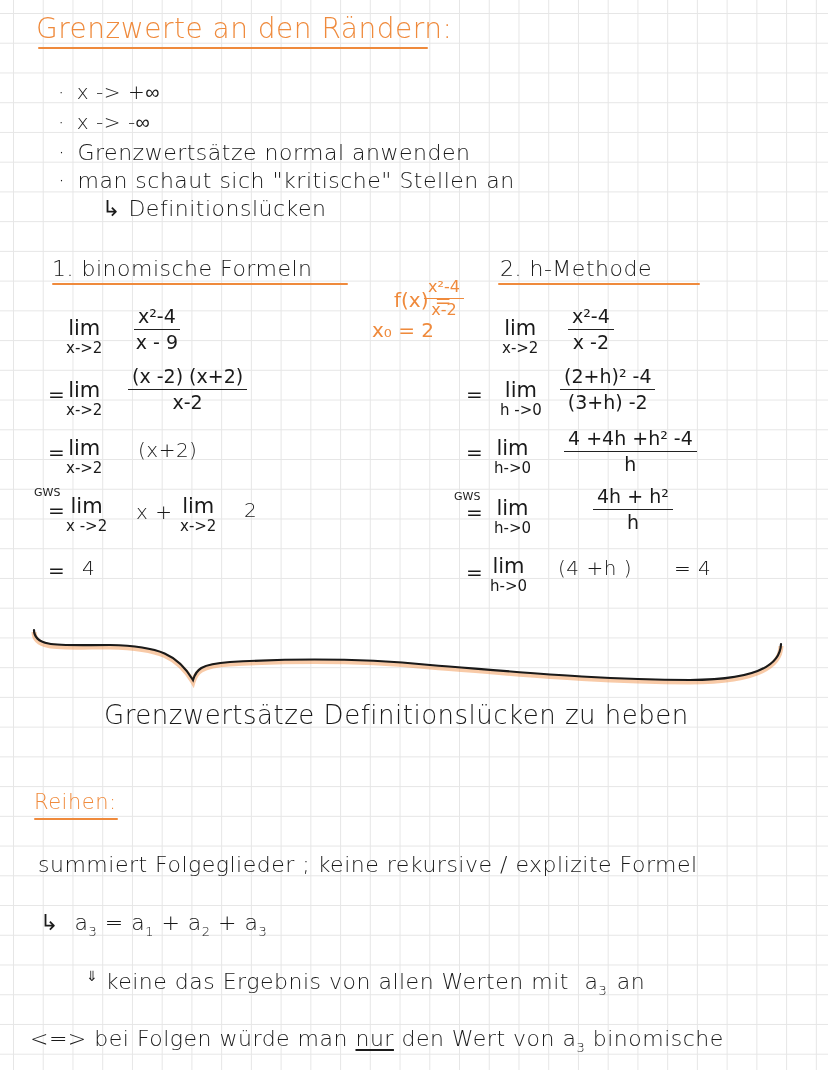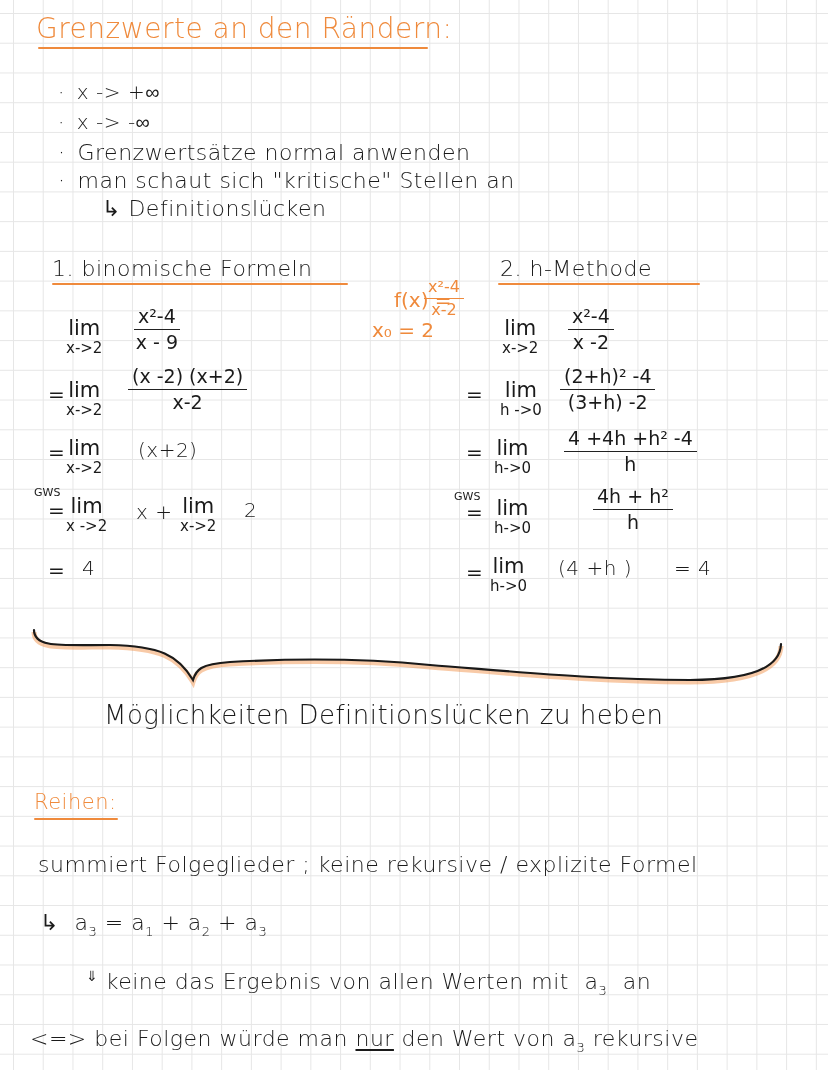--- a/index.html
+++ b/index.html
@@ -147,21 +147,21 @@
     <span class="sub">h-&gt;0</span>
 </div>
 <div class="abs hw t20" style="left:558px; top:556px;">(4 +h )</div>
 <div class="abs hw t20" style="left:674px; top:556px;">=  4</div>
 
 <svg class="abs" style="left:0; top:610px;" width="828" height="80" viewBox="0 0 828 80">
   <path d="M34 20 C 34 38, 60 35, 110 35 C 160 36, 178 45, 193 70 C 196 60, 200 54, 230 52 C 300 48, 360 48, 430 55 C 520 62, 600 70, 690 70 C 740 70, 780 62, 781 34" fill="none" stroke="#ef8a3c" stroke-width="5" stroke-opacity="0.45" transform="translate(0,2)"></path>
   <path d="M34 20 C 34 38, 60 35, 110 35 C 160 36, 178 45, 193 70 C 196 60, 200 54, 230 52 C 300 48, 360 48, 430 55 C 520 62, 600 70, 690 70 C 740 70, 780 62, 781 34" fill="none" stroke="#1a1a1a" stroke-width="2.2" stroke-linecap="round"></path>
 </svg>
 
-<div class="abs hw" style="left:104px; top:700px; font-size:26px;">Möglichkeiten Definitionslücken zu heben</div>
+<div class="abs hw" style="left:104px; top:700px; font-size:26px;">Grenzwertsätze Definitionslücken zu heben</div>
 
 <div class="abs orange hw" style="left:34px; top:790px; font-size:21px;">Reihen:</div>
 <div class="uline" style="left:34px; top:818px; width:84px;"></div>
 
 <div class="abs hw t22" style="left:38px; top:852px;">summiert Folgeglieder  ; keine  rekursive / explizite  Formel</div>
 
 <div class="abs hw t22" style="left:40px; top:910px;">
   <span>↳</span>
   <span style="margin-left:8px;">a</span><sub class="s">3</sub>
   <span> = </span>
@@ -169,23 +169,23 @@
   <span> + </span>
   <span>a</span><sub class="s">2</sub>
   <span> + </span>
   <span>a</span><sub class="s">3</sub>
 </div>
 
 <div class="abs hw t22" style="left:86px; top:968px;">
   <span style="font-size:14px; vertical-align:8px;">⇓</span>
   <span>keine das Ergebnis von allen Werten mit</span>
   <span style="margin-left:8px;">a</span><sub class="s">3</sub>
-  <span style="margin-left:8px;">an</span>
+  <span style="margin-left:2px;">an</span>
 </div>
 
 <div class="abs hw t22" style="left:30px; top:1026px;">
   <span>&lt;=&gt;</span>
   <span>bei Folgen würde man</span>
   <span class="undl">nur</span>
   <span>den Wert von</span>
   <span>a</span><sub class="s">3</sub>
-  <span>rekursive</span>
+  <span>binomische</span>
 </div>
 
 </body></html>

